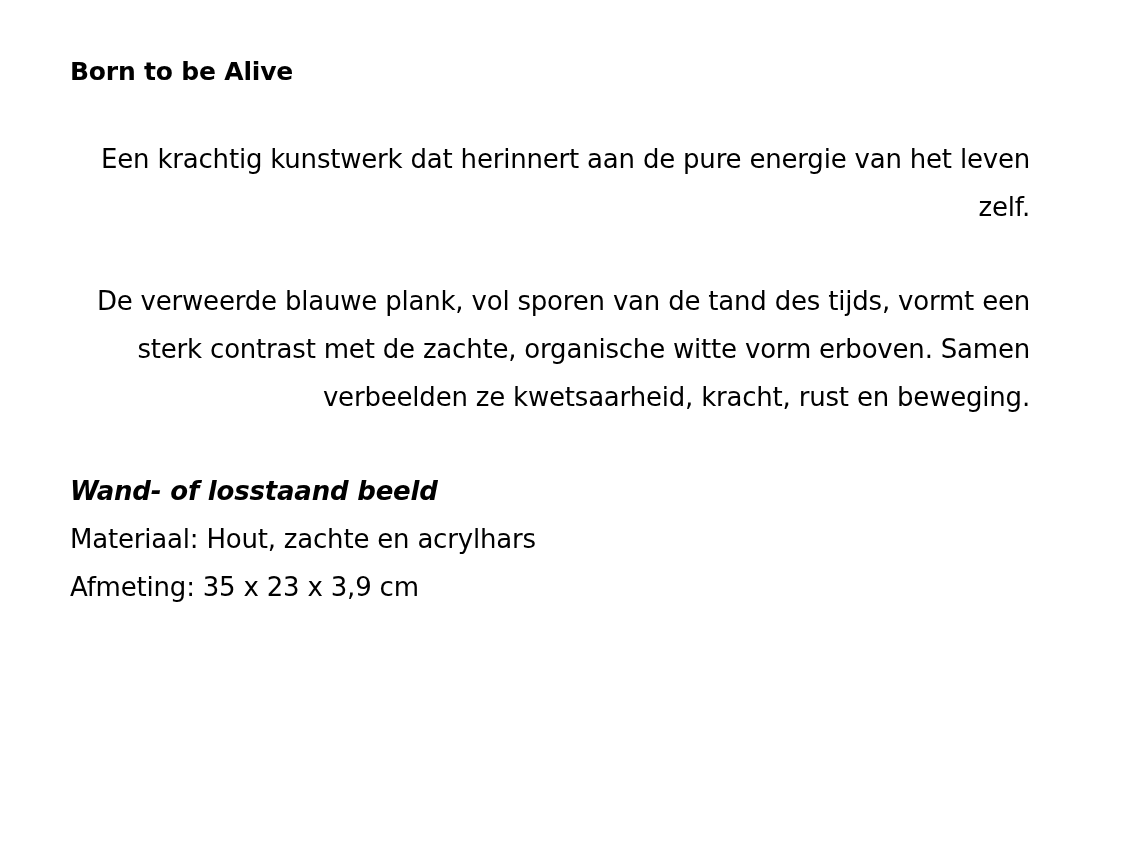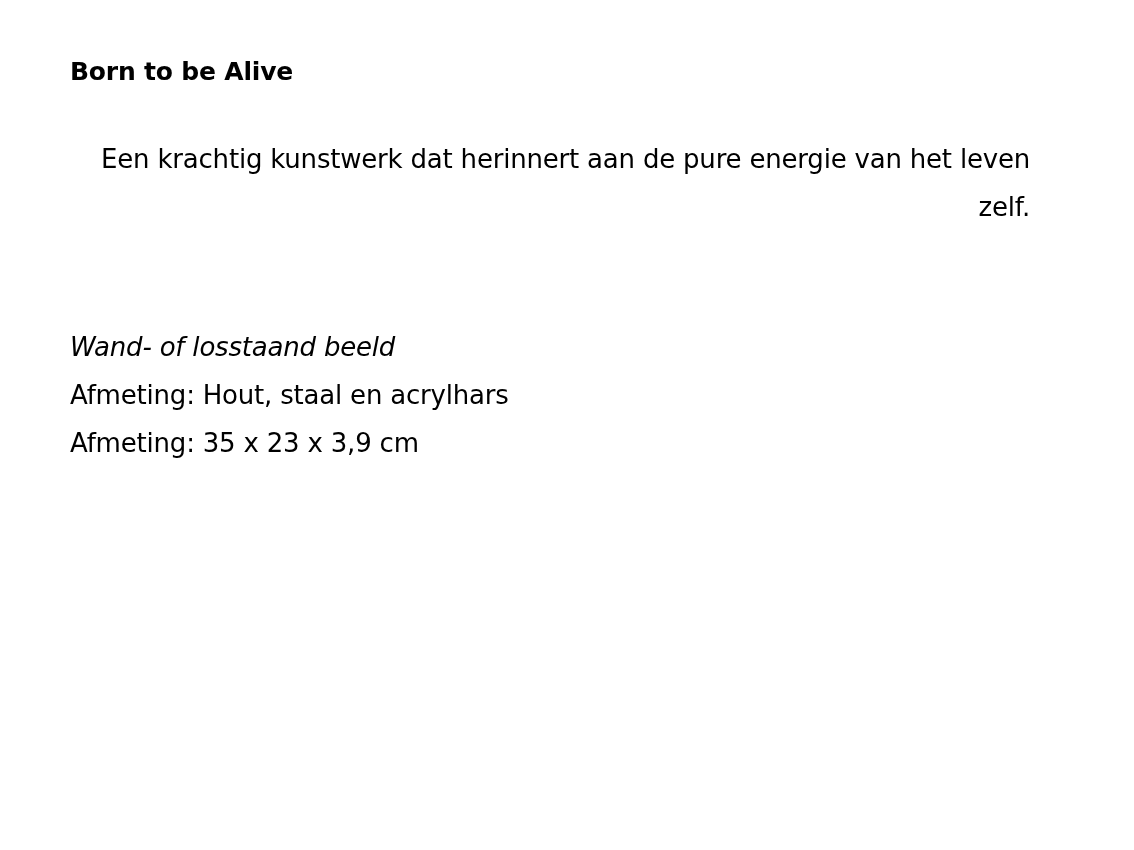--- a/index.html
+++ b/index.html
@@ -42,37 +42,39 @@
   .gap-2 { height: 46px; }
   .gap-3 { height: 46px; }
   .spec-line {
     font-size: 26px;
     line-height: 48px;
     letter-spacing: -0.2px;
     margin: 0;
   }
   .spec-line.italic {
     font-style: italic;
+    font-weight: bold;
   }
 </style>
 </head>
 <body>
 
 <div class="page">
 
   <h1 class="doc-title">Born to be Alive</h1>
 
   <div class="gap-1"></div>
 
   <p class="para">Een krachtig kunstwerk dat herinnert aan de pure energie van het leven zelf.</p>
 
   <div class="gap-2"></div>
 
+  <p class="para">De verweerde blauwe plank, vol sporen van de tand des tijds, vormt een sterk contrast met de zachte, organische witte vorm erboven. Samen verbeelden ze kwetsaarheid, kracht, rust en beweging.</p>
 
   <div class="gap-3"></div>
 
   <div class="specs">
     <p class="spec-line italic">Wand- of losstaand beeld</p>
-    <p class="spec-line">Afmeting: Hout, staal en acrylhars</p>
+    <p class="spec-line">Materiaal: Hout, zachte en acrylhars</p>
     <p class="spec-line">Afmeting: 35 x 23 x 3,9 cm</p>
   </div>
 
 </div>
 
 </body></html>

